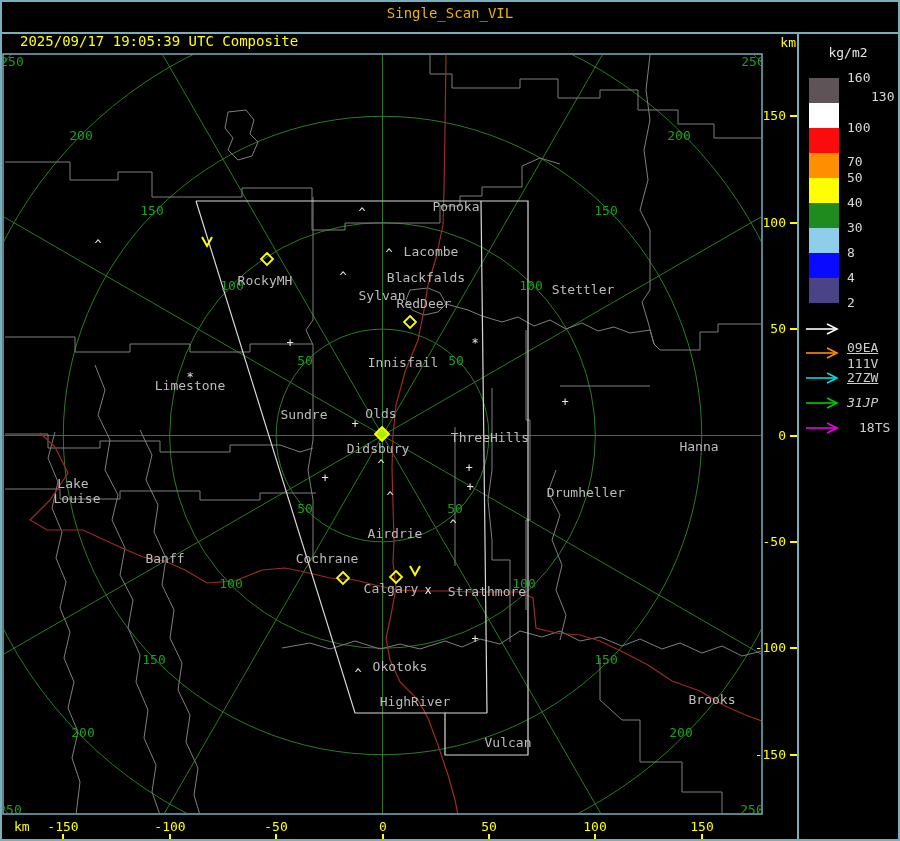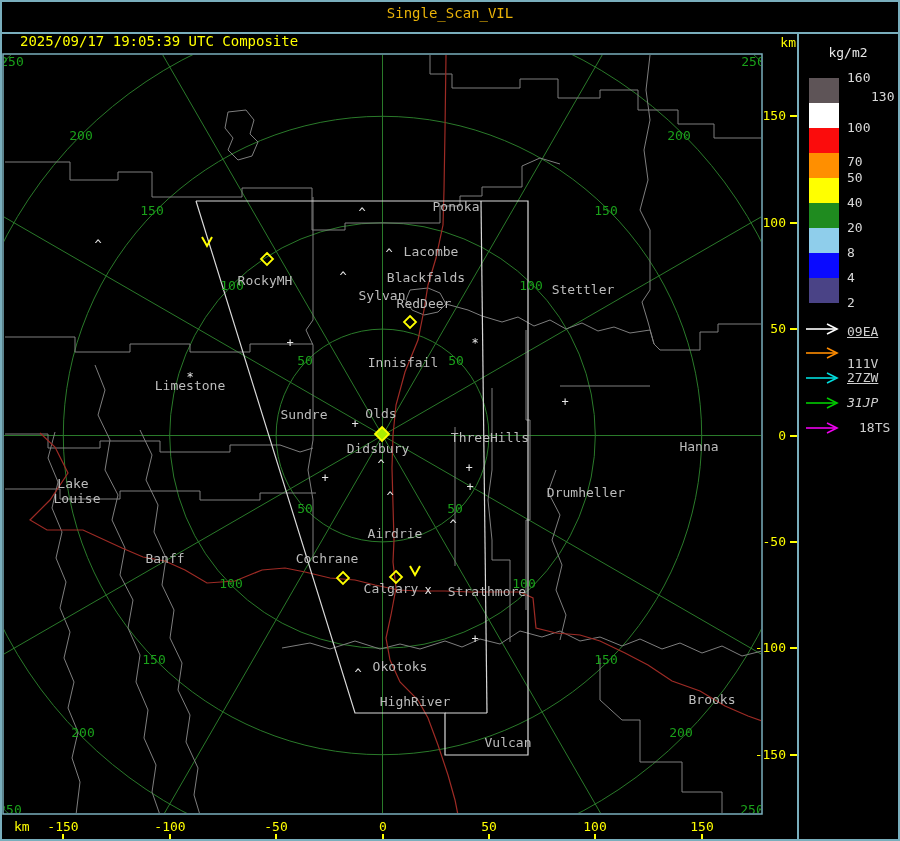--- a/index.html
+++ b/index.html
@@ -199,31 +199,31 @@
       <div class="scalebox" style="left: 809px; top: 203px; background: rgb(31, 139, 31);"></div>
       <div class="scalebox" style="left: 809px; top: 228px; background: rgb(143, 206, 235);"></div>
       <div class="scalebox" style="left: 809px; top: 253px; background: rgb(10, 10, 255);"></div>
       <div class="scalebox" style="left: 809px; top: 278px; background: rgb(74, 67, 134);"></div>
       <div class="scalelabel" style="top: 70px;">160</div>
       <div class="scalelabel" style="top: 89px; margin-left: 24px;">130</div>
       <div class="scalelabel" style="top: 120px;">100</div>
       <div class="scalelabel" style="top: 154px;">70</div>
       <div class="scalelabel" style="top: 170px;">50</div>
       <div class="scalelabel" style="top: 195px;">40</div>
-      <div class="scalelabel" style="top: 220px;">20</div>
+      <div class="scalelabel" style="top: 220px;">30</div>
       <div class="scalelabel" style="top: 245px;">8</div>
       <div class="scalelabel" style="top: 270px;">4</div>
       <div class="scalelabel" style="top: 295px;">2</div>
     </div>
   <div id="legend-tracks">
       <svg class="trkarrow" width="40" height="12" style="top: 323px;">
         <line x1="2" y1="6" x2="31" y2="6" stroke="#ffffff" stroke-width="1.6"></line>
         <polyline points="23,1 33,6 23,11" fill="none" stroke="#ffffff" stroke-width="1.6"></polyline>
       </svg>
-      <div class="trkrow-label" style="top: 324px; text-decoration: underline;">09EA</div>
+      <div class="trkrow-label" style="top: 340px; text-decoration: underline;">09EA</div>
       <svg class="trkarrow" width="40" height="12" style="top: 347px;">
         <line x1="2" y1="6" x2="31" y2="6" stroke="#ff8c00" stroke-width="1.6"></line>
         <polyline points="23,1 33,6 23,11" fill="none" stroke="#ff8c00" stroke-width="1.6"></polyline>
       </svg>
       <div class="trkrow-label" style="top: 356px;">111V</div>
       <svg class="trkarrow" width="40" height="12" style="top: 372px;">
         <line x1="2" y1="6" x2="31" y2="6" stroke="#00dddd" stroke-width="1.6"></line>
         <polyline points="23,1 33,6 23,11" fill="none" stroke="#00dddd" stroke-width="1.6"></polyline>
       </svg>
       <div class="trkrow-label" style="top: 370px; text-decoration: underline;">27ZW</div>

